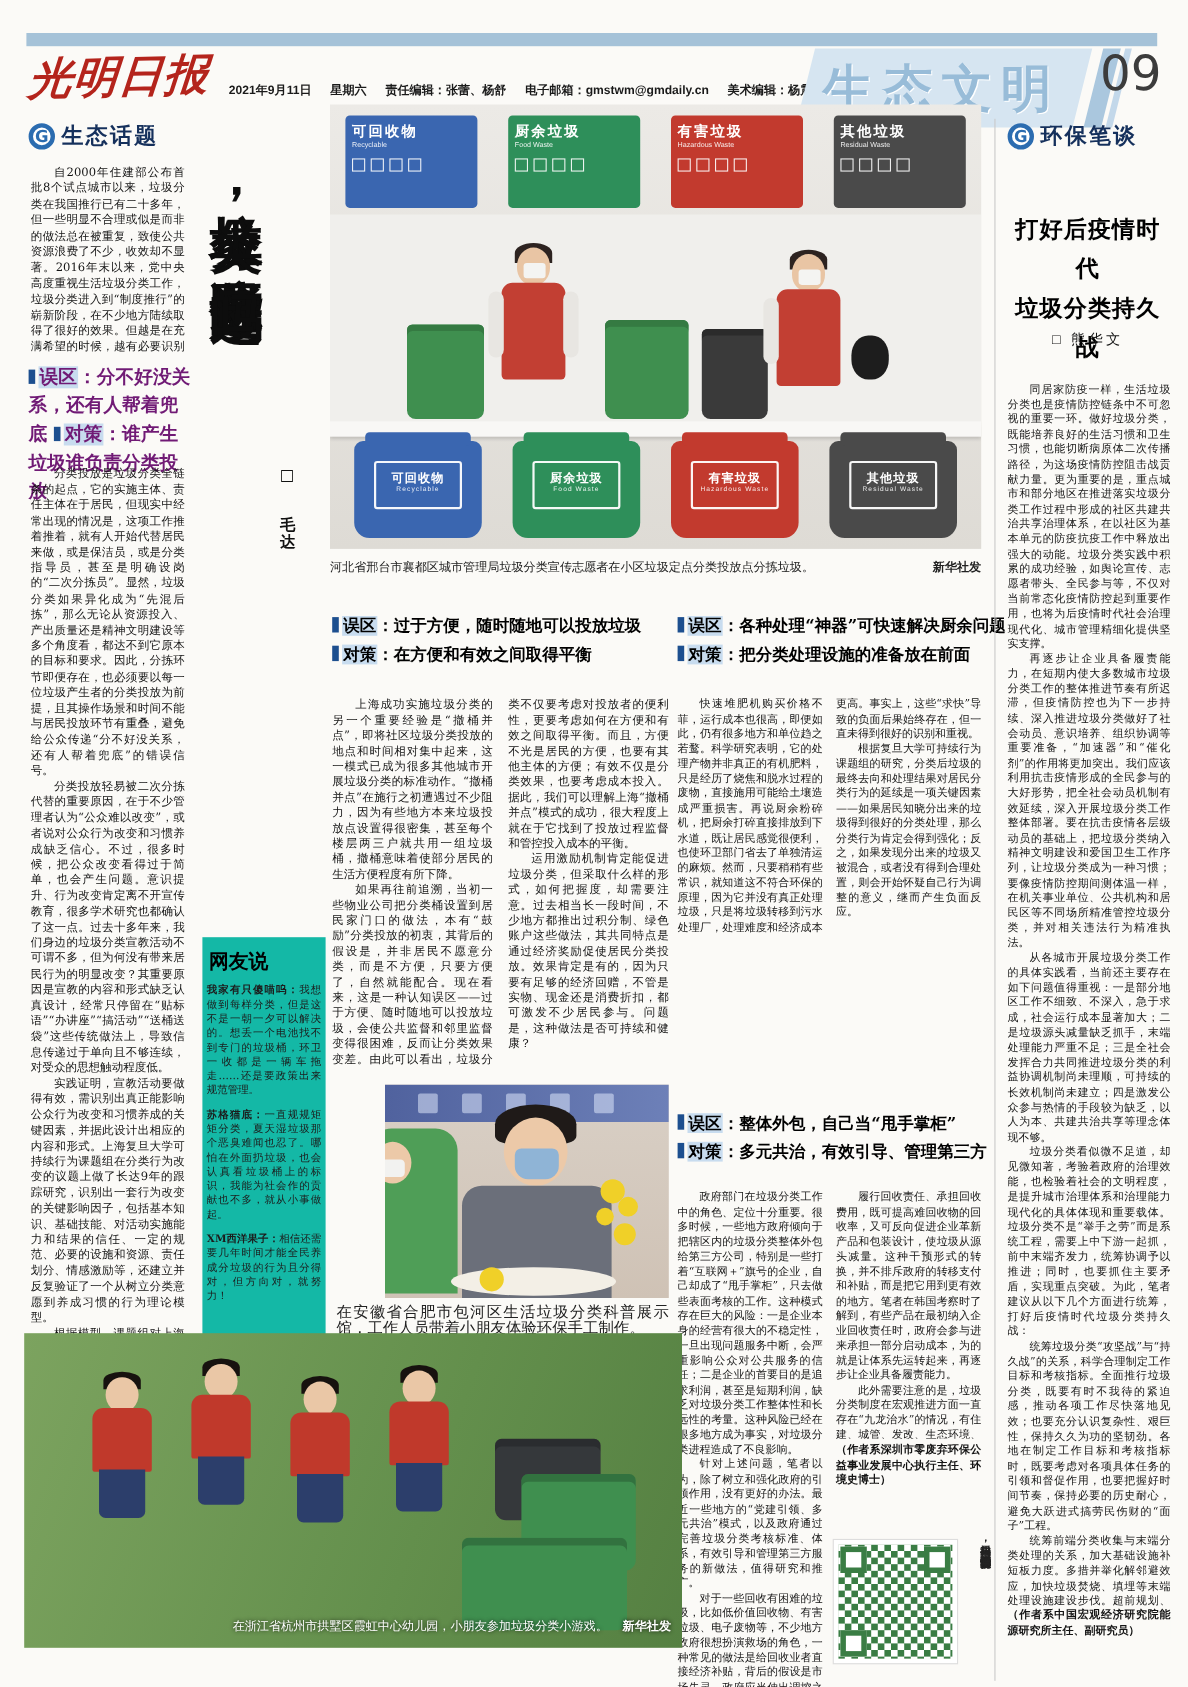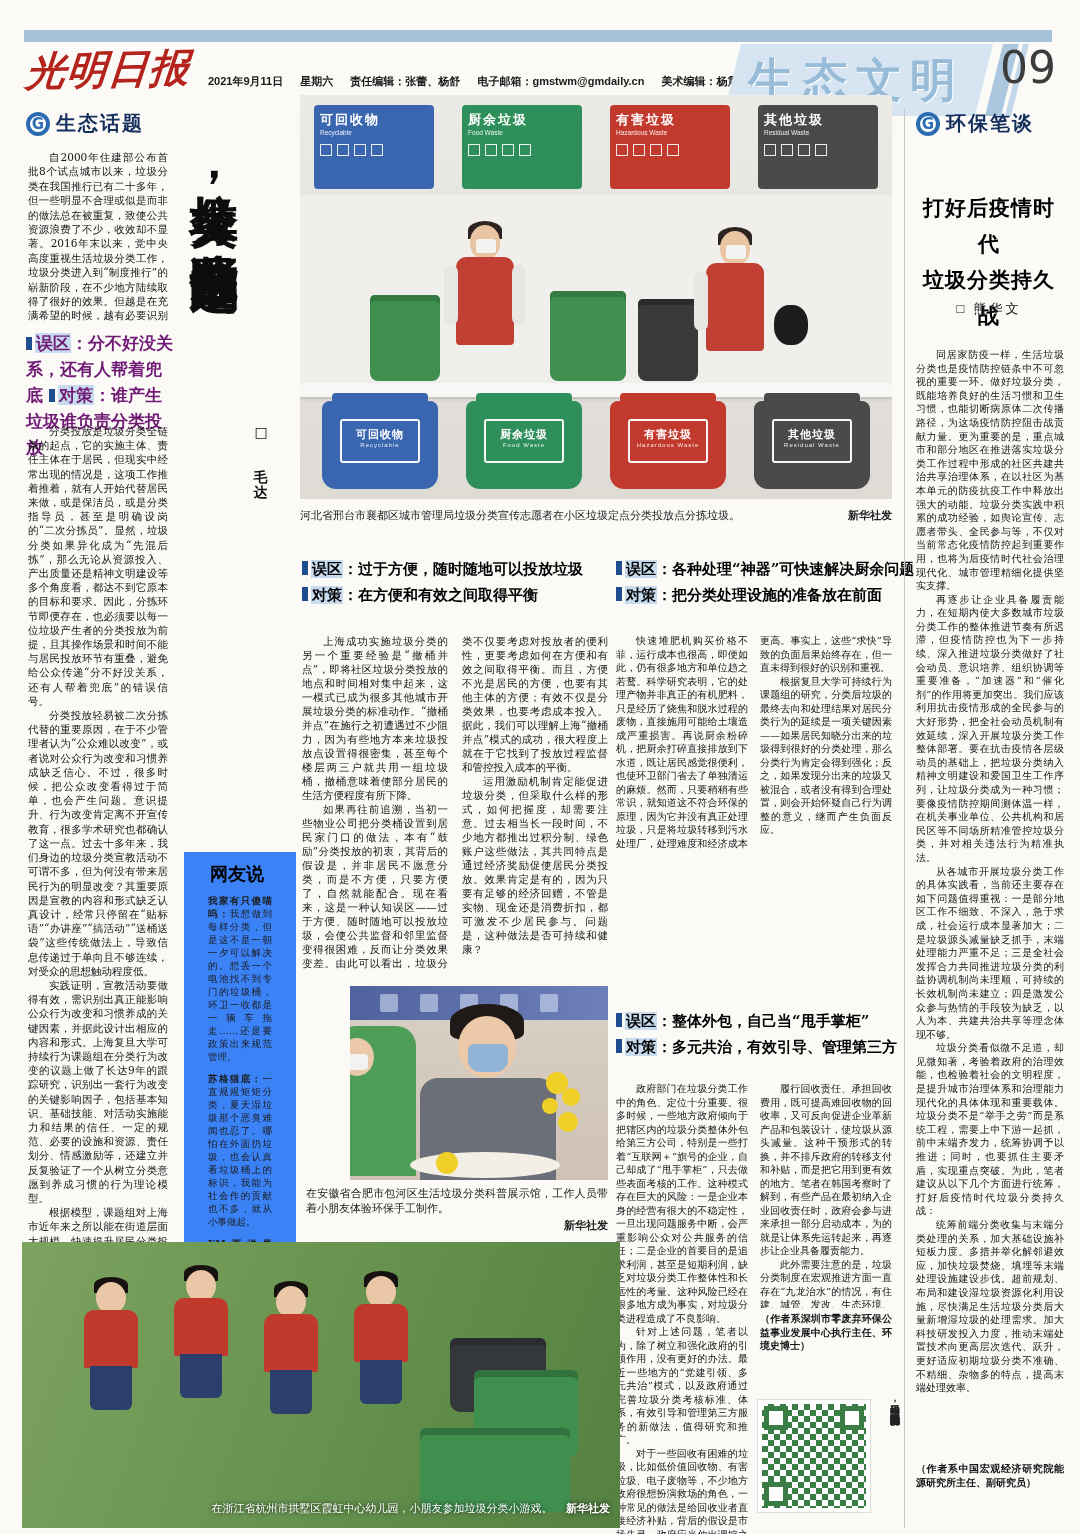--- a/index.html
+++ b/index.html
@@ -33,22 +33,22 @@
   .left-sub{left:26px;top:330px;width:150px;font-size:17px;line-height:26px;font-weight:bold;color:#701a75;}
   .left-body{left:28px;top:424px;width:140px;height:818px;font-size:10.5px;line-height:14.2px;
              text-align:justify;overflow:hidden;}
   .paras p{margin:0;text-indent:2em;}
   
   .v-headline{left:180px;top:156px;width:70px;height:700px;writing-mode:vertical-rl;
               font-size:48px;font-weight:bold;color:#0d0d0d;letter-spacing:2px;line-height:70px;}
   .v-byline{left:252px;top:424px;height:100px;writing-mode:vertical-rl;font-size:14px;
             font-weight:bold;letter-spacing:6px;color:#111;}
   
-  .nbox{left:184px;top:852px;width:112px;height:394px;background:#3b82f6;box-sizing:border-box;
-        padding:10px 24px;overflow:hidden;}
+  .nbox{left:184px;top:852px;width:112px;height:394px;background:#14b8a6;box-sizing:border-box;
+        padding:10px 4px;overflow:hidden;}
   .nbox-title{font-family:"Liberation Sans",sans-serif;font-size:18px;font-weight:bold;color:#000;margin:0 0 8px 2px;}
   .cmt{margin:0 0 9px 0;font-size:9.5px;line-height:13px;text-align:justify;color:#1c1c1c;}
   .cmt b::after{content:"：";}
   
   .hl-line{white-space:nowrap;font-size:15px;font-weight:bold;line-height:26px;color:#000;}
   .bar{display:inline-block;width:6px;height:14px;background:#1d4f8f;margin-right:3px;vertical-align:-1px;}
   .tag{background:#c8dcef;padding:0 1px;}
   .hl-rest::before{content:"：";}
   .sub-item .bar{height:13px;}
   .sub-item .tag{font-weight:bold;}
@@ -101,24 +101,24 @@
   .craft-banner i{position:absolute;top:8px;width:18px;height:18px;background:rgba(220,230,250,.55);display:block;border-radius:2px;}
   .craft-head{position:absolute;left:108px;top:30px;width:58px;height:62px;background:#ecc9a8;border-radius:50%;}
   .craft-hair{position:absolute;left:100px;top:18px;width:74px;height:36px;background:#1f1a18;border-radius:50% 50% 20% 20%;}
   .craft-mask{position:absolute;left:118px;top:58px;width:40px;height:28px;background:#8fb4d6;border-radius:6px 6px 12px 12px;}
   .craft-body{position:absolute;left:70px;top:92px;width:136px;height:102px;background:#6b6f7a;border-radius:18px 18px 0 0;}
   .craft-helper{position:absolute;left:-14px;top:40px;width:80px;height:150px;background:#4f9e57;border-radius:20px 20px 0 0;}
   .craft-helper-head{position:absolute;left:4px;top:12px;width:34px;height:38px;background:#ecc9a8;border-radius:50%;}
   .craft-helper-mask{position:absolute;left:8px;top:28px;width:24px;height:16px;background:#f2f2f0;border-radius:4px;}
   .flower{position:absolute;background:#f0d028;border-radius:50%;}
   .plate{position:absolute;left:60px;bottom:2px;width:150px;height:26px;background:#f3efe6;border-radius:50%;}
-  .cap-craft{left:306px;top:1186px;width:302px;font-size:11px;line-height:15px;color:#222;text-align:justify;}
+  .cap-craft{left:306px;top:1186px;width:302px;font-size:14px;line-height:15px;color:#222;text-align:justify;}
   .cap-craft .credit{display:block;text-align:right;margin-top:2px;}
   
-  .photo-bottom{left:22px;top:1242px;width:598px;height:286px;background:linear-gradient(110deg,#7ca35f,#638f4c 60%,#558042);}
+  .photo-bottom{left:22px;top:1212px;width:598px;height:286px;background:linear-gradient(110deg,#7ca35f,#638f4c 60%,#558042);}
   .kid{position:absolute;width:58px;height:128px;}
   .kid .head{position:absolute;left:14px;top:0;width:30px;height:32px;background:#eac7a6;border-radius:50%;}
   .kid .hair{position:absolute;left:12px;top:-5px;width:34px;height:16px;background:#17120f;border-radius:50% 50% 0 0;}
   .kid .coat{position:absolute;left:2px;top:28px;width:54px;height:58px;background:#c0392b;border-radius:10px 10px 2px 2px;}
   .kid .pants{position:absolute;left:8px;top:84px;width:42px;height:44px;background:#2c3e6b;border-radius:0 0 6px 6px;}
   .gbin{position:absolute;background:#3f8f4f;border-radius:6px 6px 10px 10px;box-shadow:inset 0 7px 0 rgba(0,0,0,.2);}
   .gbin.dark{background:#35383b;}
   .cap-bottom{position:absolute;right:10px;bottom:12px;font-size:11px;color:#fff;
               text-shadow:0 0 4px rgba(0,0,0,.9);white-space:nowrap;}
   .cap-bottom .credit{color:#fff;}
@@ -410,17 +410,18 @@
   <div class="abs r-title">
     <div>打好后疫情时代</div>
     <div>垃圾分类持久战</div>
   </div>
   <div class="abs r-byline">□ 熊华文</div>
   <div class="abs r-body paras">
       <p>同居家防疫一样，生活垃圾分类也是疫情防控链条中不可忽视的重要一环。做好垃圾分类，既能培养良好的生活习惯和卫生习惯，也能切断病原体二次传播路径，为这场疫情防控阻击战贡献力量。更为重要的是，重点城市和部分地区在推进落实垃圾分类工作过程中形成的社区共建共治共享治理体系，在以社区为基本单元的防疫抗疫工作中释放出强大的动能。垃圾分类实践中积累的成功经验，如舆论宣传、志愿者带头、全民参与等，不仅对当前常态化疫情防控起到重要作用，也将为后疫情时代社会治理现代化、城市管理精细化提供坚实支撑。</p>
       <p>再逐步让企业具备履责能力，在短期内使大多数城市垃圾分类工作的整体推进节奏有所迟滞，但疫情防控也为下一步持续、深入推进垃圾分类做好了社会动员、意识培养、组织协调等重要准备，“加速器”和“催化剂”的作用将更加突出。我们应该利用抗击疫情形成的全民参与的大好形势，把全社会动员机制有效延续，深入开展垃圾分类工作整体部署。要在抗击疫情各层级动员的基础上，把垃圾分类纳入精神文明建设和爱国卫生工作序列，让垃圾分类成为一种习惯；要像疫情防控期间测体温一样，在机关事业单位、公共机构和居民区等不同场所精准管控垃圾分类，并对相关违法行为精准执法。</p>
       <p>从各城市开展垃圾分类工作的具体实践看，当前还主要存在如下问题值得重视：一是部分地区工作不细致、不深入，急于求成，社会运行成本显著加大；二是垃圾源头减量缺乏抓手，末端处理能力严重不足；三是全社会发挥合力共同推进垃圾分类的利益协调机制尚未理顺，可持续的长效机制尚未建立；四是激发公众参与热情的手段较为缺乏，以人为本、共建共治共享等理念体现不够。</p>
       <p>垃圾分类看似微不足道，却见微知著，考验着政府的治理效能，也检验着社会的文明程度，是提升城市治理体系和治理能力现代化的具体体现和重要载体。垃圾分类不是“举手之劳”而是系统工程，需要上中下游一起抓，前中末端齐发力，统筹协调予以推进；同时，也要抓住主要矛盾，实现重点突破。为此，笔者建议从以下几个方面进行统筹，打好后疫情时代垃圾分类持久战：</p>
+      <p>统筹垃圾分类“攻坚战”与“持久战”的关系，科学合理制定工作目标和考核指标。全面推行垃圾分类，既要有时不我待的紧迫感，推动各项工作尽快落地见效；也要充分认识复杂性、艰巨性，保持久久为功的坚韧劲。各地在制定工作目标和考核指标时，既要考虑对各项具体任务的引领和督促作用，也要把握好时间节奏，保持必要的历史耐心，避免大跃进式搞劳民伤财的“面子”工程。</p>
       <p>统筹前端分类收集与末端分类处理的关系，加大基础设施补短板力度。多措并举化解邻避效应，加快垃圾焚烧、填埋等末端处理设施建设步伐。超前规划、布局和建设湿垃圾资源化利用设施，尽快满足生活垃圾分类后大量新增湿垃圾的处理需求。加大科技研发投入力度，推动末端处置技术向更高层次迭代、跃升，更好适应初期垃圾分类不准确、不精细、杂物多的特点，提高末端处理效率。</p>
     </div>
   <div class="abs r-note">（作者系中国宏观经济研究院能源研究所主任、副研究员）</div>
 
 </div>
 
 </body></html>

